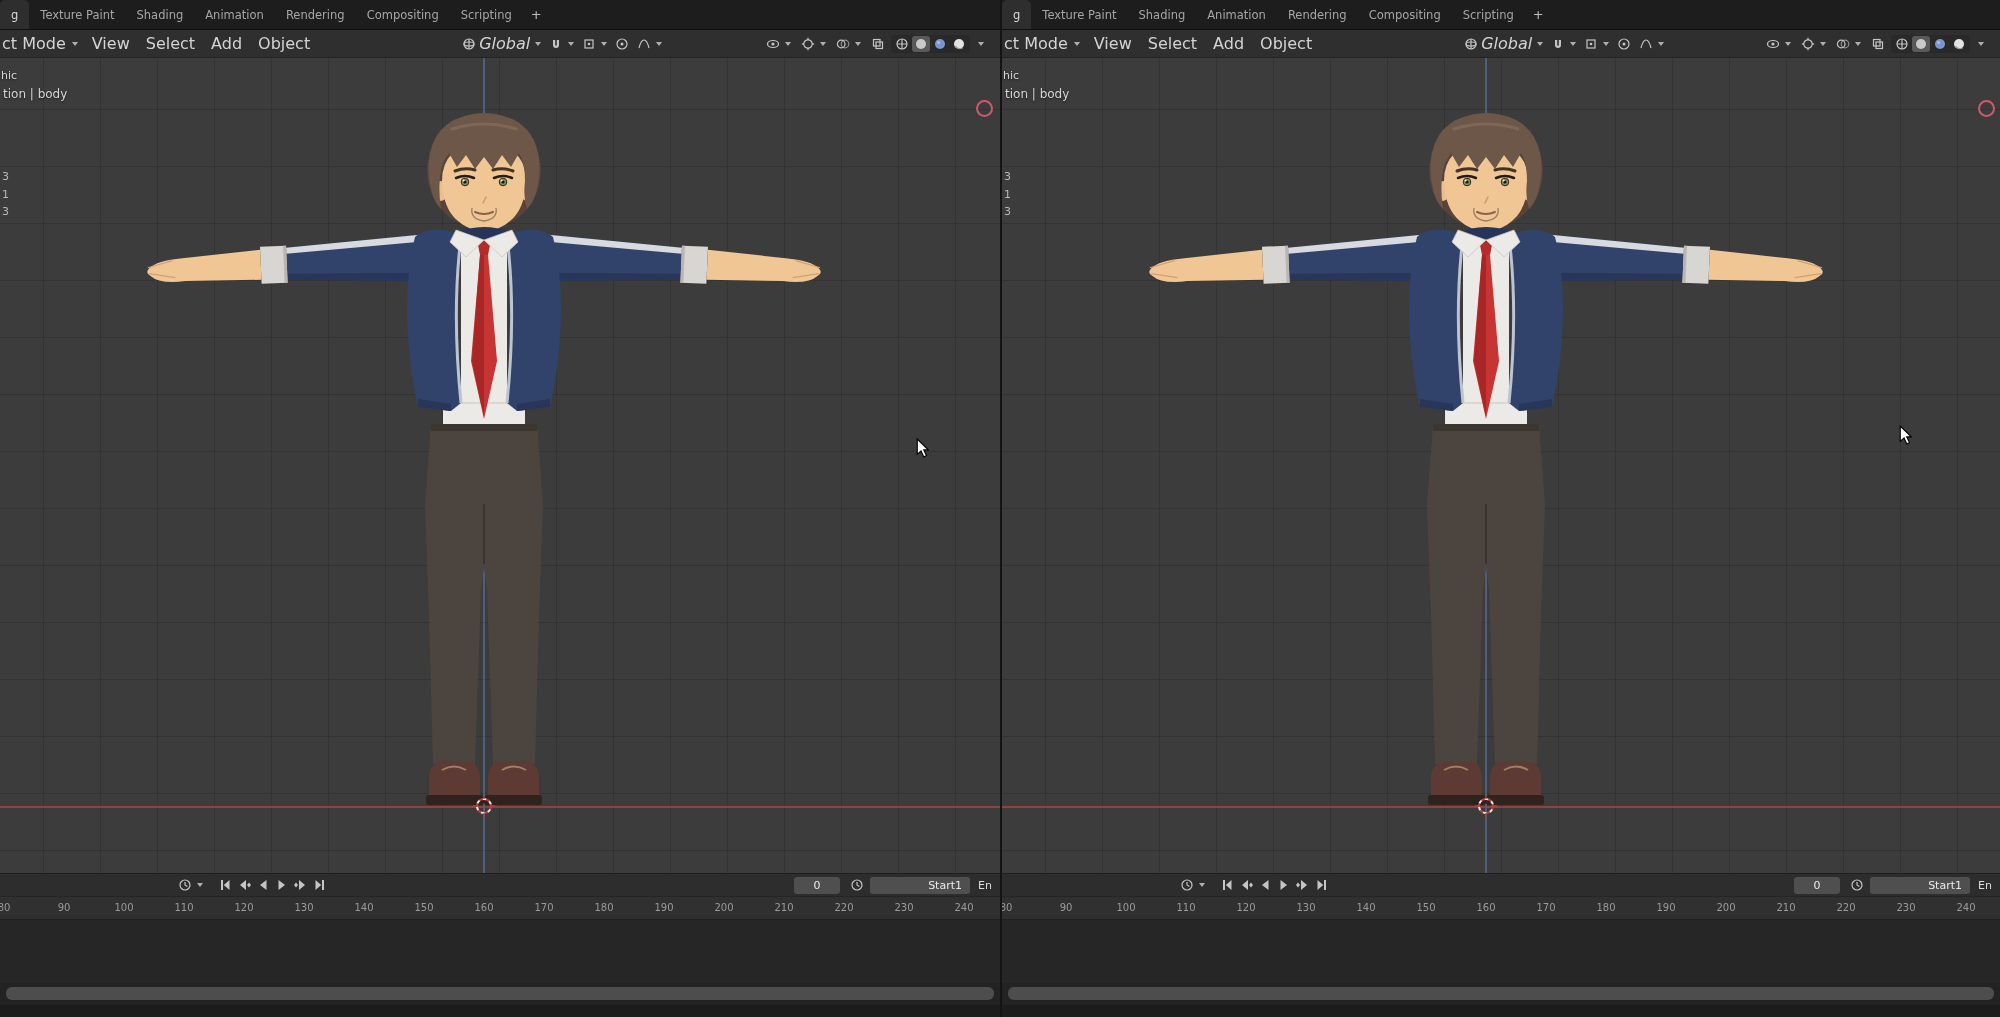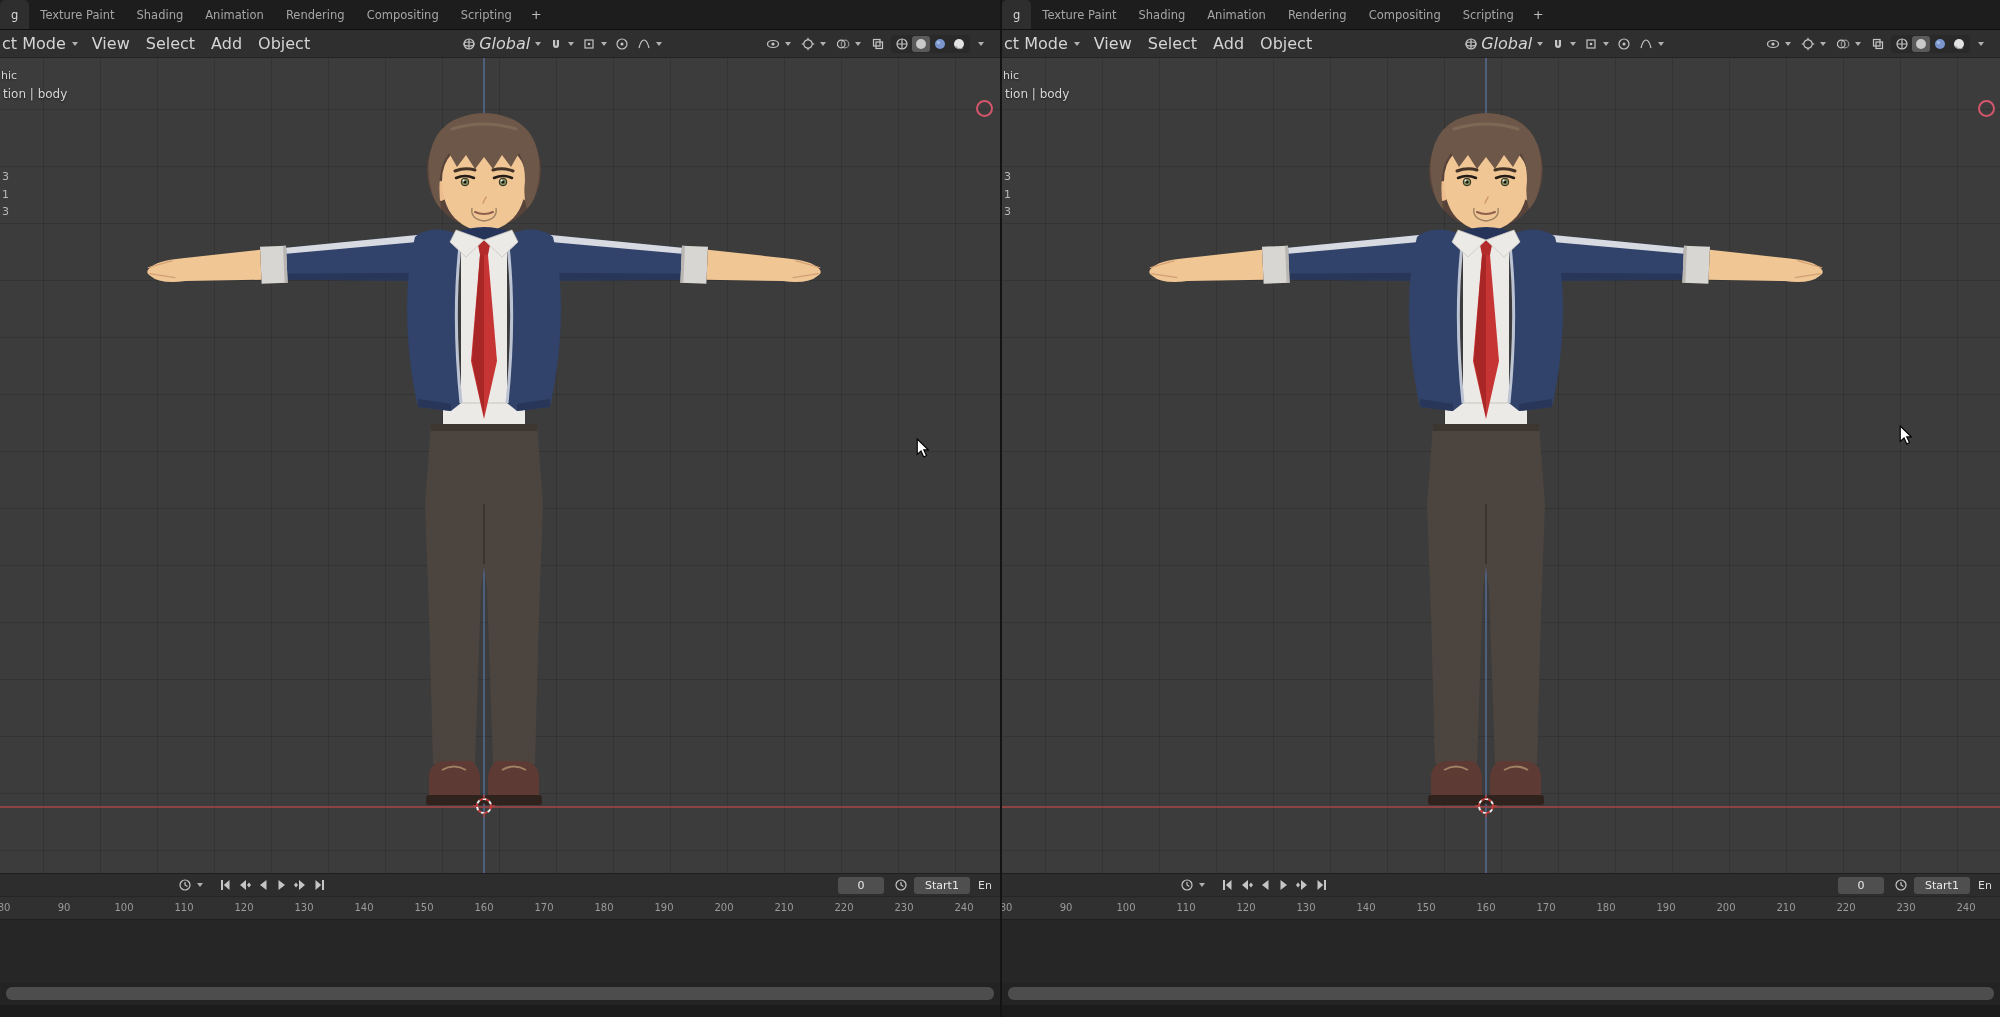--- a/index.html
+++ b/index.html
@@ -52,21 +52,21 @@
   
   .tl-header { height:23px; background:#2d2d2d; border-top:1px solid #1e1e1e;
                display:flex; align-items:center; font-size:11px; color:#cccccc; }
   .tl-editor { display:flex; align-items:center; gap:3px; margin-left:178px; }
   .pbgroup { display:flex; align-items:center; margin-left:12px; }
   .pbtn { width:19px; height:18px; display:flex; align-items:center; justify-content:center; }
   .tl-spacer { flex:1; }
   .field { background:#4f4f4f; border-radius:3px; height:17px; display:flex; align-items:center;
            justify-content:center; font-size:11px; color:#eaeaea; }
   .frame-field { width:46px; margin-right:10px; }
-  .start-field { width:56px; justify-content:center; padding:0 8px; margin:0 8px 0 6px; }
+  .start-field { width:100px; justify-content:flex-end; padding:0 8px; margin:0 8px 0 6px; }
   .end-cut { width:20px; overflow:hidden; white-space:nowrap; color:#dddddd; margin-right:2px; }
 
   .ruler { height:23px; background:#303030; border-top:1px solid #252525; position:relative;
            font-size:10px; color:#9a9a9a; overflow:hidden; }
   .ruler-num { position:absolute; top:5px; transform:translateX(-50%); }
   .dope { height:64px; background:#262626; border-top:1px solid #1f1f1f; }
   .hscroll { height:22px; background:#232323; position:relative; }
   .hthumb { position:absolute; left:6px; right:6px; top:4px; height:13px; background:#4d4d4d; border-radius:6px; }
   .winfoot { height:12px; background:#1c1c1c; }
 

